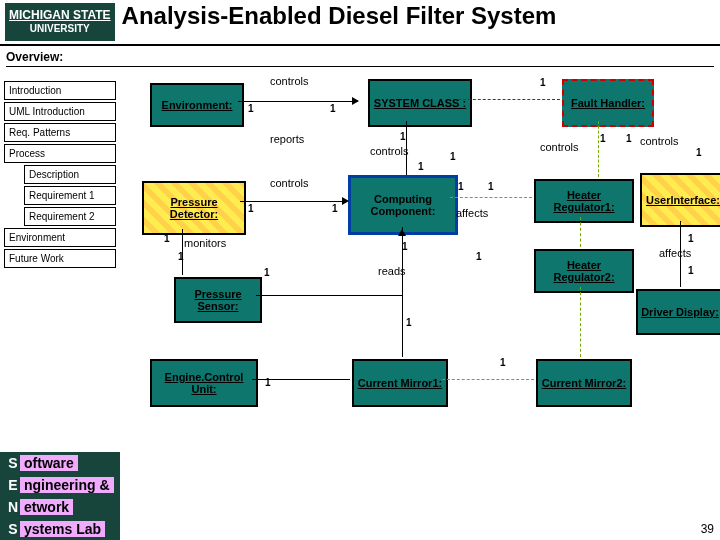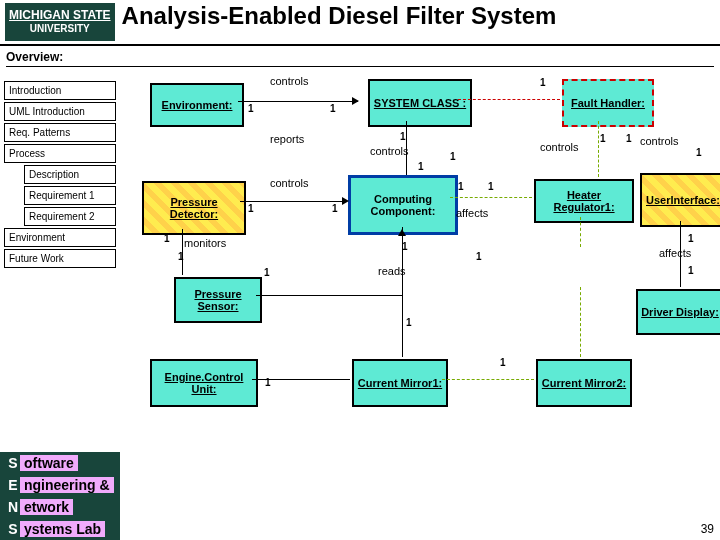--- a/index.html
+++ b/index.html
@@ -8,21 +8,21 @@
   .logo{background:#18453b;color:#fff;font-weight:bold;font-size:12px;line-height:12px;padding:6px 4px;text-align:center;border:1px solid #fff;margin-right:6px}
   .logo div:first-child{text-decoration:underline}
   .logo div:last-child{font-size:10px;margin-top:2px}
   .title{font-size:24px;font-weight:bold}
   .subhdr{font-size:12px;font-weight:bold;border-bottom:1px solid #000;margin:4px 6px 6px 6px;padding-bottom:2px}
   .layout{display:flex}
   .sidebar{width:112px;padding:8px 4px}
   .nav{border:1px solid #000;font-size:10px;padding:3px 4px;margin-bottom:2px;background:#fff;cursor:default}
   .nav.indent{margin-left:20px}
   .canvas{position:relative;flex:1;height:430px}
-  .box{position:absolute;border:2px solid #000;background:#5eead4;font-size:11px;font-weight:bold;text-align:center;display:flex;align-items:center;justify-content:center;padding:2px}
+  .box{position:absolute;border:2px solid #000;background:#0f766e;font-size:11px;font-weight:bold;text-align:center;display:flex;align-items:center;justify-content:center;padding:2px}
   .shadow::after{content:"";position:absolute;right:-4px;bottom:-4px;width:100%;height:100%;background:#bfbfbf;z-index:-1}
   .hatched{background:repeating-linear-gradient(45deg,#ffec4f 0 6px,#ffd24a 6px 12px);border:2px solid #000}
   .dashed{border-style:dashed}
   .u{text-decoration:underline}
   .tiny{position:absolute;font-size:10px;font-weight:bold}
   .lbl{position:absolute;font-size:11px;font-weight:normal}
   .footer{position:absolute;left:0;bottom:0}
   .footer .tag{background:#18453b;color:#fff;font-weight:bold;font-size:14px;line-height:18px;padding:2px 6px}
   .footer .tag span.initial{display:inline-block;width:14px;text-align:center}
   .footer .tag span.rest{color:#000;background:#f0abfc;padding:0 4px}
@@ -121,20 +121,23 @@
     <div class="tiny" style="left:568px;top:160px">1</div>
     <div class="lbl" style="left:539px;top:174px">affects</div>
     <div class="tiny" style="left:568px;top:192px">1</div>
 
     <div class="lbl" style="left:258px;top:192px">reads</div>
     <div class="tiny" style="left:144px;top:194px">1</div>
 
     <div class="box shadow" style="left:54px;top:204px;width:80px;height:38px">
         <span class="u">Pressure Sensor:</span>
       </div>
+    <div class="box shadow" style="left:414px;top:176px;width:92px;height:36px">
+        <span class="u">Heater Regulator2:</span>
+      </div>
     <div class="box shadow" style="left:516px;top:216px;width:80px;height:38px">
         <span class="u">Driver Display:</span>
       </div>
     <div class="tiny" style="left:286px;top:244px">1</div>
 
     <div class="box shadow" style="left:30px;top:286px;width:100px;height:40px">
         <span class="u">Engine.Control Unit:</span>
       </div>
     <div class="tiny" style="left:145px;top:304px">1</div>
     <div class="box shadow" style="left:232px;top:286px;width:88px;height:40px">

